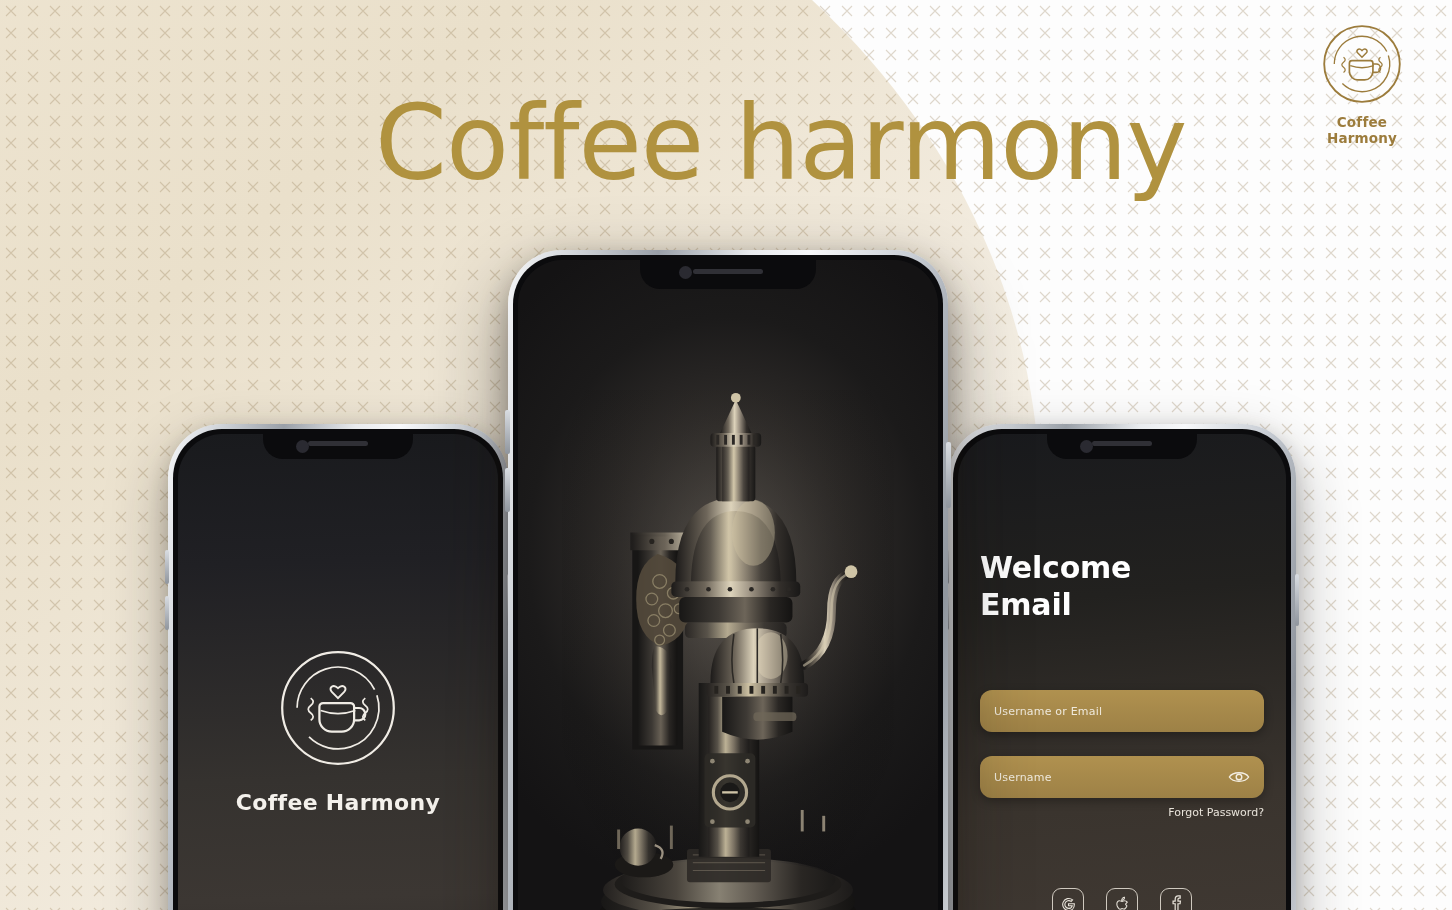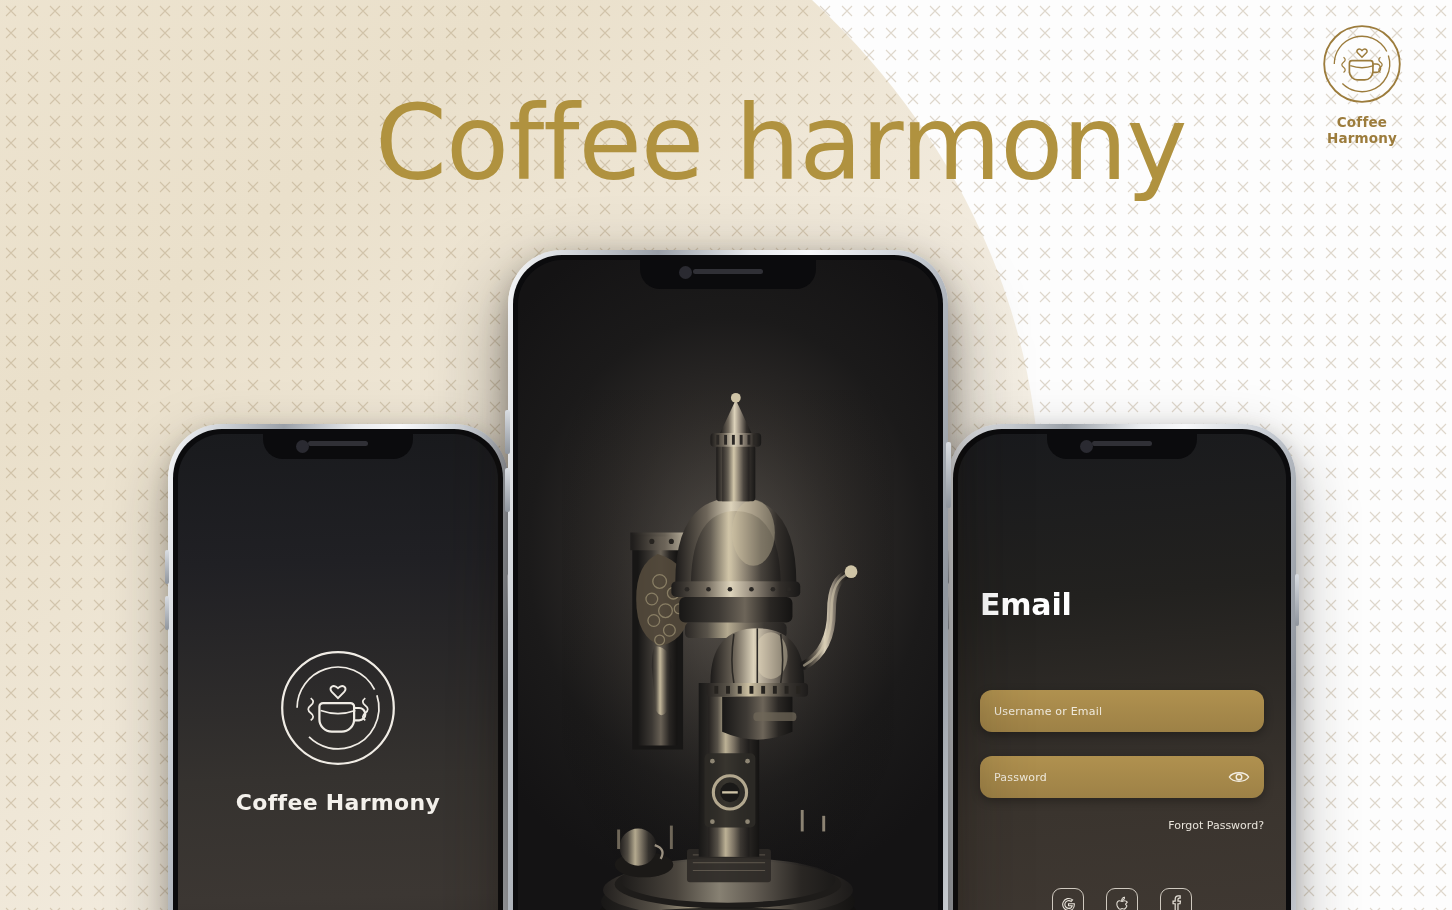--- a/index.html
+++ b/index.html
@@ -107,21 +107,20 @@
   .field .ph{
     font-size:11px;color:#efe9dc;letter-spacing:.2px;
     font-family:"DejaVu Sans", sans-serif;
   }
   #field-username{top:256px;}
   #field-password{top:322px;}
   .eye{margin-left:auto;width:22px;height:14px;}
   .forgot{
     position:absolute;right:22px;top:372px;font-size:11px;color:#e8e3da;
     font-family:"DejaVu Sans", sans-serif;
-    margin-top:13px;
   }
   .socials{
     position:absolute;left:0;right:0;top:454px;display:flex;justify-content:center;gap:22px;
   }
   .soc{
     width:30px;height:30px;border-radius:9px;border:1.6px solid #cfc9bf;
     display:flex;align-items:center;justify-content:center;color:#e6e1d8;
     font-size:16px;font-weight:700;font-family:"DejaVu Sans", sans-serif;
   }
 </style>
@@ -195,28 +194,28 @@
     <div class="sidebtn" style="left:-3px;top:126px;width:4px;height:34px;"></div>
     <div class="sidebtn" style="left:-3px;top:172px;width:4px;height:34px;"></div>
     <div class="sidebtn" style="right:-3px;top:150px;width:4px;height:52px;"></div>
     <div class="screen">
       <div class="notch" style="width:150px;height:26px;">
         <div class="cam"></div>
         <div class="speaker"></div>
       </div>
 
       <div class="login">
-        <h1><br><span>Email</span></h1>
+        <h1><span>Welcome</span><br><span>Email</span></h1>
 
         <div class="field" id="field-username">
           <span class="ph">Username or Email</span>
         </div>
 
         <div class="field" id="field-password">
-          <span class="ph">Password</span>
+          <span class="ph">Username</span>
           <svg class="eye" viewBox="0 0 24 16">
             <path d="M1 8 C5 1.5 19 1.5 23 8 C19 14.5 5 14.5 1 8 Z" fill="none" stroke="#f3eee3" stroke-width="1.6"></path>
             <circle cx="12" cy="8" r="3.2" fill="none" stroke="#f3eee3" stroke-width="1.6"></circle>
           </svg>
         </div>
 
         <div class="forgot">Forgot Password?</div>
 
         <div class="socials">
           <div class="soc">

